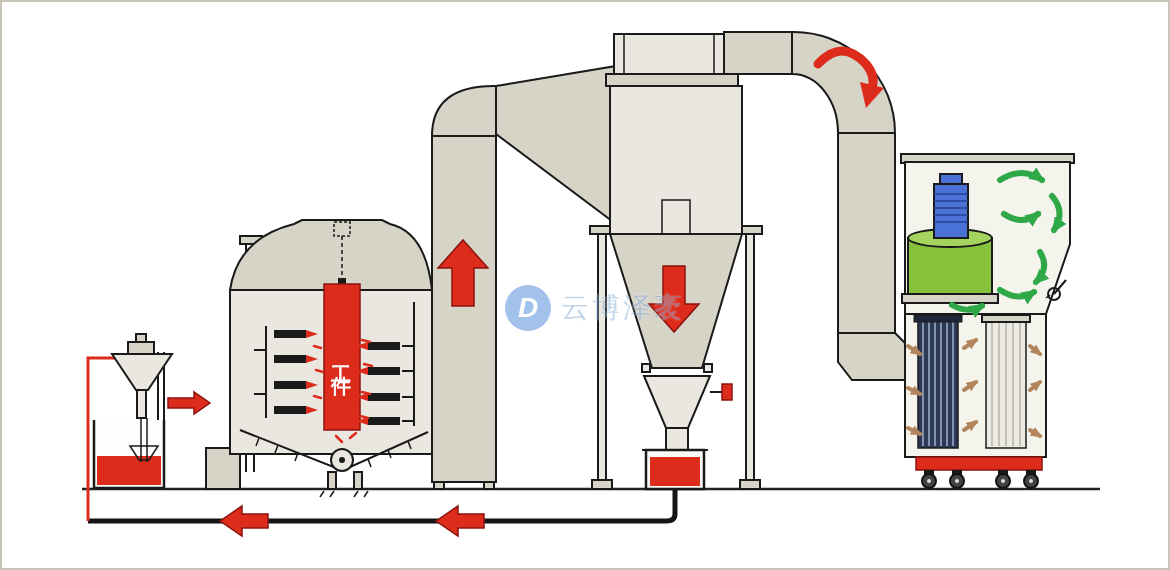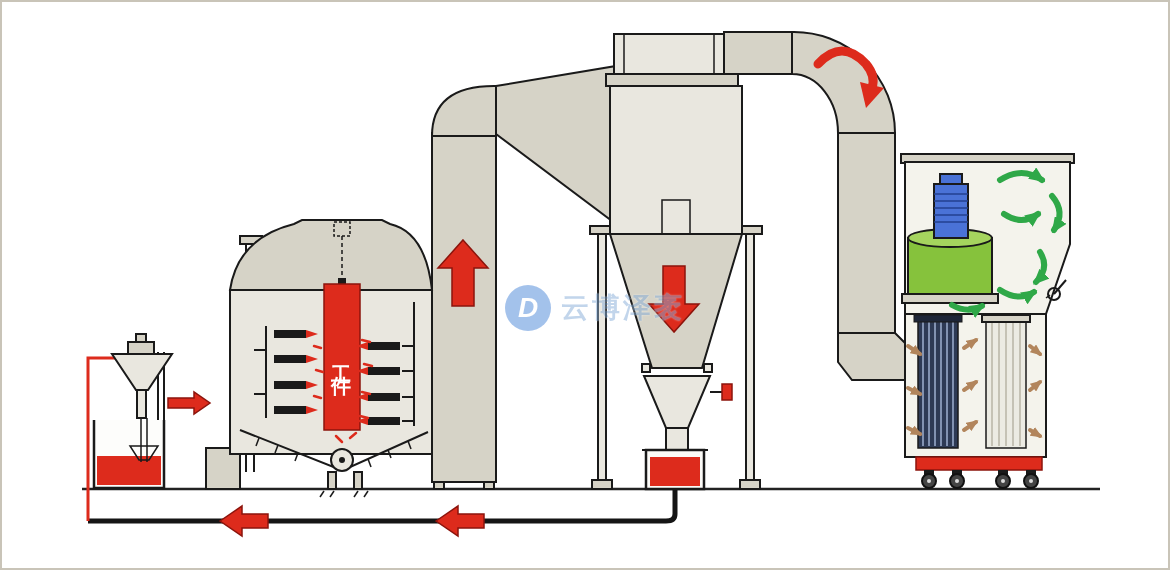--- a/index.html
+++ b/index.html
@@ -20,21 +20,21 @@
   .grn-f2{fill:#a5d45e;stroke:#1a1a1a;stroke-width:2;}
   .grn-s{stroke:var(--c-airflow_green,#2fa848);stroke-width:6;fill:none;stroke-linecap:round;}
   .tan-s{stroke:var(--c-media_tan,#b2855c);stroke-width:4;fill:none;stroke-linecap:round;}
   .blu-f{fill:var(--c-motor_blue,#4a72d6);stroke:#1a1a1a;stroke-width:2;}
   .fil-d{fill:var(--c-filter_dark,#2e3a55);stroke:#1a1a1a;stroke-width:1.5;}
   .fil-l{fill:#ecebe3;stroke:#1a1a1a;stroke-width:1.5;}
   .mk-g{fill:var(--c-airflow_green,#2fa848);}
   .mk-t{fill:var(--c-media_tan,#b2855c);}
   .wm{position:absolute;left:503px;top:283px;display:flex;align-items:center;gap:10px;opacity:.5;pointer-events:none;}
   .wm-badge{width:46px;height:46px;border-radius:50%;background:#4a86d8;color:#fff;font-weight:bold;font-style:italic;font-size:28px;display:flex;align-items:center;justify-content:center;}
-  .wm-text{font-size:28px;font-weight:bold;color:#86add8;letter-spacing:3px;text-shadow:0 0 2px #fff;}
+  .wm-text{font-size:28px;font-weight:normal;color:#86add8;letter-spacing:3px;text-shadow:0 0 2px #fff;}
   .wp-label{position:absolute;left:322px;top:292px;width:36px;height:132px;display:flex;align-items:center;justify-content:center;color:#fff;font-size:20px;font-weight:bold;writing-mode:vertical-rl;text-orientation:upright;letter-spacing:10px;pointer-events:none;}
 </style>
 </head>
 <body>
 
 <div class="wrap">
 <svg width="1170" height="570" viewBox="0 0 1170 570">
   <defs>
     <marker id="mh-green" markerUnits="userSpaceOnUse" markerWidth="16" markerHeight="14" refX="12" refY="7" orient="auto">
       <path d="M0,0 L16,7 L0,14 Z" class="mk-g"></path>

